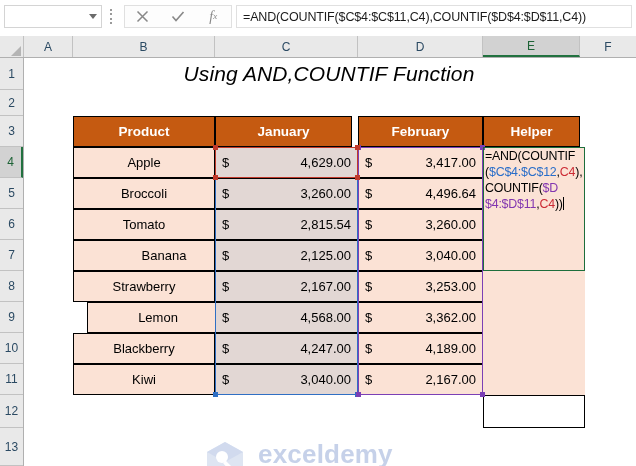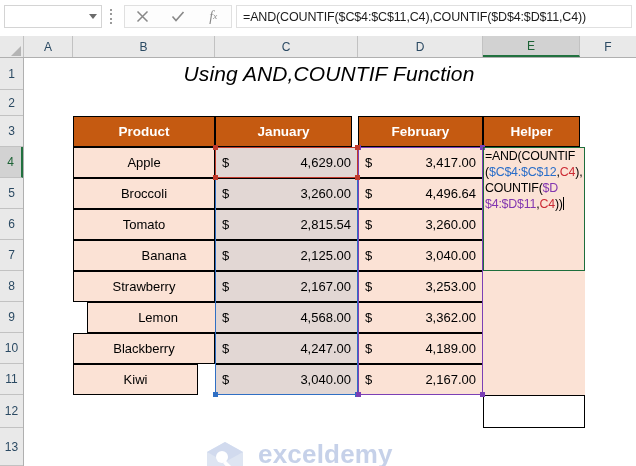--- a/index.html
+++ b/index.html
@@ -444,21 +444,21 @@
     <div class="cell bordered money-cell col-c-tint" style="left:191px; top:275px; width:143px; height:31px;">
       <span class="cur">$</span>
       <span>4,247.00</span>
     </div>
     <div class="cell bordered money-cell" style="left:334px; top:275px; width:125px; height:31px;">
       <span class="cur">$</span>
       <span>4,189.00</span>
     </div>
     <div class="cell col-e-tint" style="left:459px; top:275px; width:102px; height:31px;"></div>
 
-    <div class="cell bordered prod-cell" style="left:49px; top:306px; width:125px; height:31px;">Kiwi</div>
+    <div class="cell bordered prod-cell" style="left:49px; top:306px; width:142px; height:31px;">Kiwi</div>
     <div class="cell bordered money-cell col-c-tint" style="left:191px; top:306px; width:143px; height:31px;">
       <span class="cur">$</span>
       <span>3,040.00</span>
     </div>
     <div class="cell bordered money-cell" style="left:334px; top:306px; width:125px; height:31px;">
       <span class="cur">$</span>
       <span>2,167.00</span>
     </div>
     <div class="cell col-e-tint" style="left:459px; top:306px; width:102px; height:31px;"></div>
 

